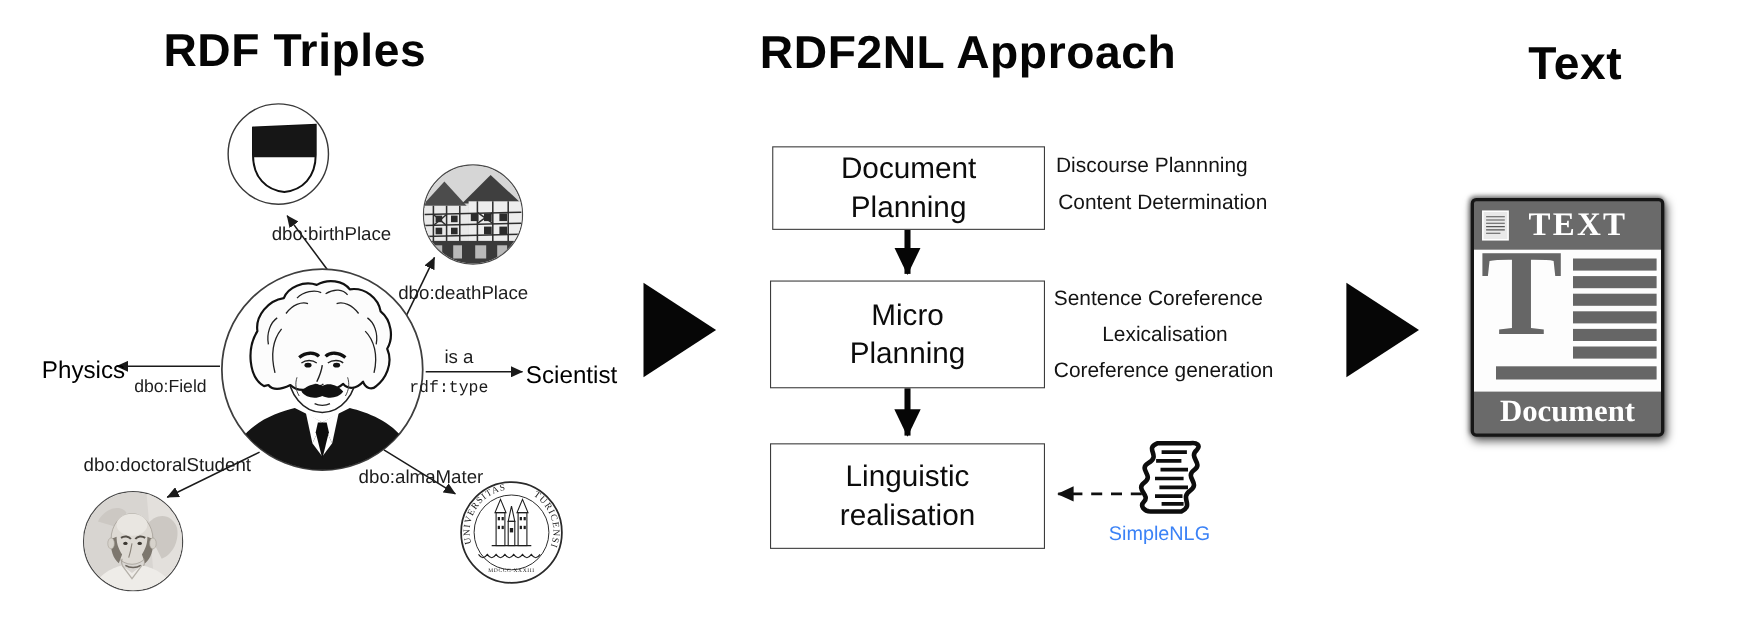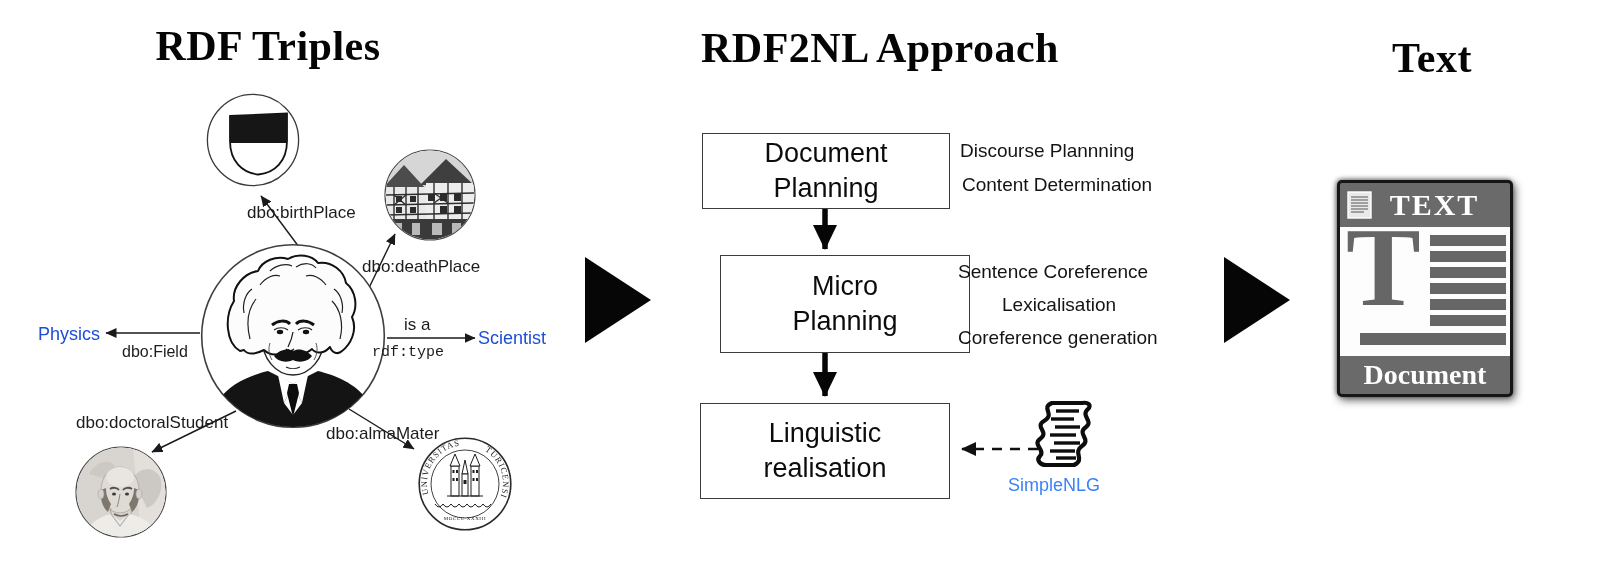--- a/index.html
+++ b/index.html
@@ -1,22 +1,22 @@
 <!DOCTYPE html>
 <html><head>
 <meta charset="utf-8">
 <style>
   html,body{margin:0;padding:0;background:#fff;}
   #canvas{position:relative;width:1600px;height:563px;background:#ffffff;overflow:hidden;
           font-family:"Liberation Sans", sans-serif;color:#111;}
   .overlay{position:absolute;left:0;top:0;pointer-events:none;}
   .panel-title{position:absolute;transform:translateX(-50%);font-size:42px;font-weight:bold;
-               letter-spacing:0.5px;white-space:nowrap;color:#050505;font-family:Liberation Serif, serif;}
+               letter-spacing:0.5px;white-space:nowrap;color:#050505;}
   .edge-label{position:absolute;font-size:17px;color:#1c1c1c;white-space:nowrap;}
-  .entity-label{position:absolute;font-size:18px;color:#1d4ed8;white-space:nowrap;}
+  .entity-label{position:absolute;font-size:22px;color:#000000;white-space:nowrap;}
   .small-label{position:absolute;font-size:15px;color:#1c1c1c;white-space:nowrap;}
   .node{position:absolute;}
   .stage-box{position:absolute;border:1.6px solid #3c3c3c;background:#fff;display:flex;
              flex-direction:column;align-items:center;justify-content:center;
              font-size:27px;line-height:1.28;color:#0c0c0c;text-align:center;}
   .task-label{position:absolute;font-size:19px;color:#141414;white-space:nowrap;}
   .tool-label{position:absolute;font-size:18px;color:#3b82f6;white-space:nowrap;}
   
   .doc-icon{position:absolute;left:1337px;top:180px;width:176px;height:217px;
             background:#6a6a6a;border:3px solid #161616;border-radius:5px;
@@ -262,21 +262,21 @@
   <div class="edge-label" style="left:404px;top:315px;">is a</div>
   <div class="small-label" style="left:372px;top:344px;font-family:Liberation Mono, monospace;">rdf:type</div>
   <div class="entity-label" style="left:478px;top:328px;">Scientist</div>
   <div class="edge-label" style="left:76px;top:413px;">dbo:doctoralStudent</div>
   <div class="edge-label" style="left:326px;top:424px;">dbo:almaMater</div>
 
   <div class="stage-box" style="left:702px;top:133px;width:246px;height:74px;">
     <div>Document</div>
     <div>Planning</div>
   </div>
-  <div class="stage-box" style="left:720px;top:255px;width:248px;height:96px;">
+  <div class="stage-box" style="left:700px;top:255px;width:248px;height:96px;">
     <div>Micro</div>
     <div>Planning</div>
   </div>
   <div class="stage-box" style="left:700px;top:403px;width:248px;height:94px;">
     <div>Linguistic</div>
     <div>realisation</div>
   </div>
 
   <div class="task-label" style="left:960px;top:140px;text-align:center;">Discourse Plannning</div>
   <div class="task-label" style="left:962px;top:174px;">Content Determination</div>

